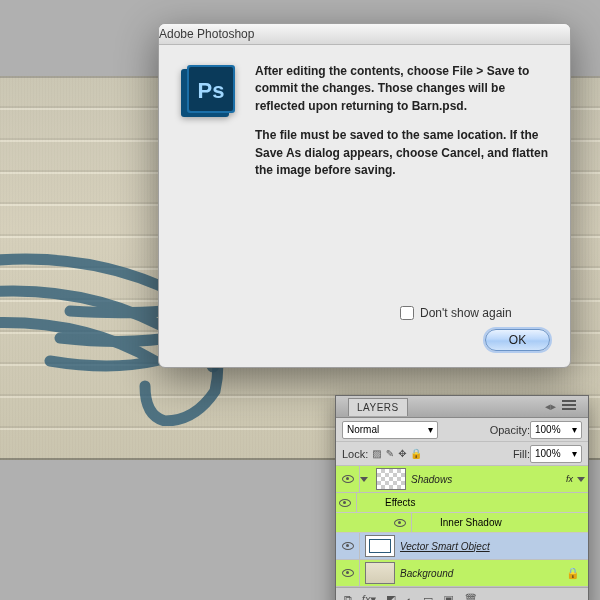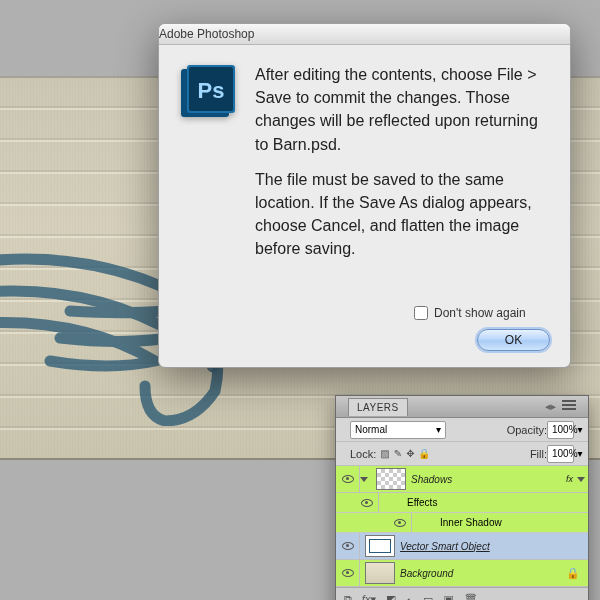--- a/index.html
+++ b/index.html
@@ -8,51 +8,51 @@
 .canvas::before{content:"";position:absolute;inset:0;background:repeating-linear-gradient(to bottom,rgba(255,255,255,.15) 0 2px,rgba(0,0,0,.06) 2px 30px,rgba(0,0,0,.12) 30px 32px),repeating-linear-gradient(to right,rgba(0,0,0,.02) 0 1px,transparent 1px 3px)}
 .canvas::after{content:"";position:absolute;inset:0;border:2px solid rgba(0,0,0,.25);border-left:none;border-right:none}
 .wing{position:absolute;left:-30px;top:170px;width:280px;height:180px;opacity:.88}
 .wing svg{width:100%;height:100%}
 
 .dlg{position:absolute;left:158px;top:23px;width:413px;height:345px;background:#ececec;border:1px solid #9f9f9f;border-radius:7px;box-shadow:0 12px 40px rgba(0,0,0,.45)}
 .dlg-title{height:21px;line-height:21px;font-size:12px;color:#3a3a3a;background:linear-gradient(#f7f7f7,#d9d9d9);border-bottom:1px solid #b8b8b8;border-radius:6px 6px 0 0}
 .dlg-body{display:flex;padding:18px 20px 10px 20px;gap:18px}
 .ps-icon{width:58px;height:58px;flex:none;margin-top:2px}
 .ps-icon svg{width:58px;height:58px;filter:drop-shadow(0 2px 3px rgba(0,0,0,.3))}
-.msg{font-size:16px;font-weight:400;color:#222;line-height:1.45}
+.msg{font-size:12px;font-weight:700;color:#222;line-height:1.45}
 .msg p{margin-bottom:12px}
-.dont{position:absolute;left:255px;top:282px;display:flex;align-items:center;gap:6px;font-size:12px;color:#333}
+.dont{position:absolute;left:241px;top:282px;display:flex;align-items:center;gap:6px;font-size:12px;color:#333}
 .dont input{width:14px;height:14px}
-.okbtn{position:absolute;right:20px;bottom:16px;width:73px;height:22px;border:1px solid #6a93c7;border-radius:11px;background:linear-gradient(#e8f2ff,#bcd8fb 45%,#a9ccf6 55%,#cfe3fb);font-size:12px;color:#222;box-shadow:0 0 0 2px rgba(120,170,240,.5);cursor:pointer}
+.okbtn{position:absolute;right:20px;bottom:16px;width:65px;height:22px;border:1px solid #6a93c7;border-radius:11px;background:linear-gradient(#e8f2ff,#bcd8fb 45%,#a9ccf6 55%,#cfe3fb);font-size:12px;color:#222;box-shadow:0 0 0 2px rgba(120,170,240,.5);cursor:pointer}
 
 .layers{position:absolute;left:335px;top:395px;width:254px;background:#d7d7d7;border:1px solid #6a6a6a;box-shadow:0 8px 20px rgba(0,0,0,.4)}
 .lp-head{height:22px;background:linear-gradient(#c9c9c9,#a8a8a8);display:flex;align-items:center;padding:0 12px;border-bottom:1px solid #888}
 .lp-tab{background:#d7d7d7;font-size:10px;letter-spacing:.5px;padding:3px 8px;border:1px solid #8a8a8a;border-bottom:none;color:#333}
 .lp-head-r{margin-left:auto;display:flex;gap:6px}
-.lp-row{display:flex;align-items:center;height:24px;padding:0 14px;font-size:11px;border-bottom:1px solid #bfbfbf}
+.lp-row{display:flex;align-items:center;height:24px;padding:0 6px;font-size:11px;border-bottom:1px solid #bfbfbf}
 .sel{width:96px;height:18px;background:#fff;border:1px solid #9a9a9a;font-size:10px;padding:0 4px;display:flex;align-items:center;justify-content:space-between;border-radius:2px}
-.small-sel{width:27px}
+.small-sel{width:52px}
 .lp-spacer{flex:1}
 .lp-label{color:#333;}
 .lock-icons{display:flex;gap:4px;margin-left:4px;color:#555;font-size:10px}
 .layer-list{background:#bef264}
 .layer{display:flex;align-items:center;height:27px;border-bottom:1px solid #bfbfbf;font-size:10px;color:#222}
 .layer.sel-l{background:#b8cce6}
 .vis{width:24px;height:100%;display:flex;align-items:center;justify-content:center;border-right:1px solid #bfbfbf}
 .eye{width:12px;height:8px;border:1px solid #555;border-radius:50%;position:relative}
 .eye::after{content:"";position:absolute;top:1px;left:3px;width:3px;height:3px;background:#555;border-radius:50%}
 .thumb{width:30px;height:22px;margin:0 5px;background:#fff;border:1px solid #777;position:relative}
 .thumb.checker{background:repeating-conic-gradient(#ccc 0 25%,#fff 0 50%) 0 0/8px 8px}
 .thumb.bg{background:linear-gradient(#e8e2ce,#d5ceb6)}
 .thumb.so{background:#fff}
 .thumb.so::after{content:"";position:absolute;inset:3px;border:1px solid #2a5a7a}
 .lname{flex:1;font-style:italic}
 .lname.und{text-decoration:underline}
 .fx{font-size:9px;margin-right:4px;font-style:italic}
-.sub{padding-left:71px;height:20px;display:flex;align-items:center;font-size:10px;border-bottom:1px solid #c7c7c7}
+.sub{padding-left:49px;height:20px;display:flex;align-items:center;font-size:10px;border-bottom:1px solid #c7c7c7}
 .sub .vis{width:24px;margin-left:-52px;margin-right:28px;border-right:1px solid #bfbfbf;height:100%}
 .sub2{padding-left:104px}
 .lock-i{font-size:11px;margin-right:8px;color:#555}
 .lp-foot{height:24px;background:#cfcfcf;border-top:1px solid #aaa;display:flex;align-items:center;gap:10px;padding:0 8px;color:#555;font-size:11px}
 .lp-foot span{cursor:pointer}
 .tri{width:0;height:0;border-top:4px solid transparent;border-bottom:4px solid transparent;border-left:5px solid #555;display:inline-block;margin-right:3px}
 .tri.down{border-left:4px solid transparent;border-right:4px solid transparent;border-top:5px solid #555;border-bottom:none}
 .menu-i{width:14px;height:10px;display:flex;flex-direction:column;justify-content:space-between}
 .menu-i div{height:2px;background:#555}
 .dbl{font-size:11px;color:#666}

